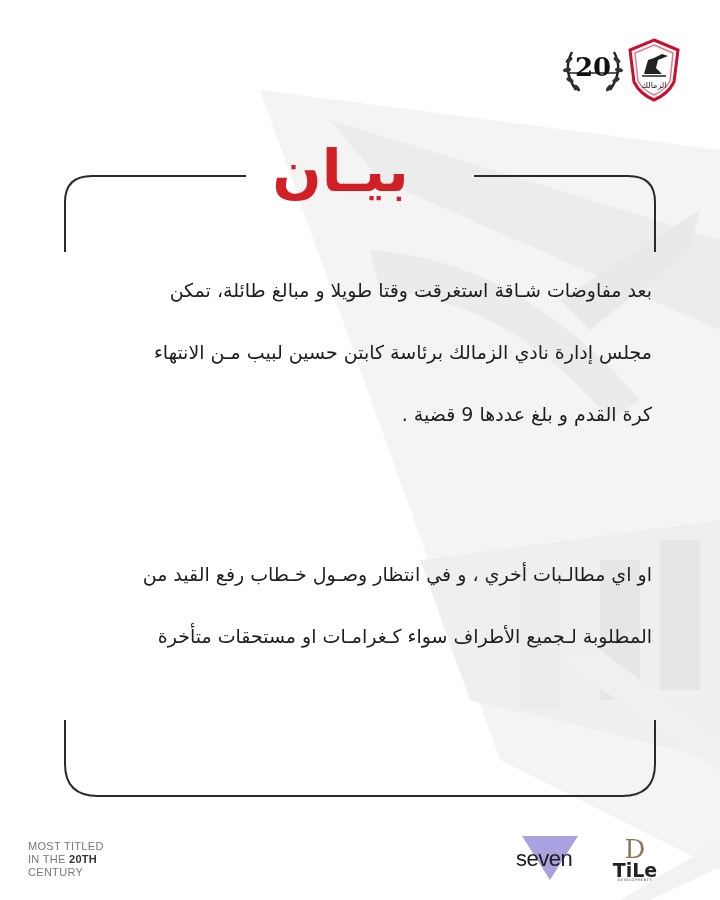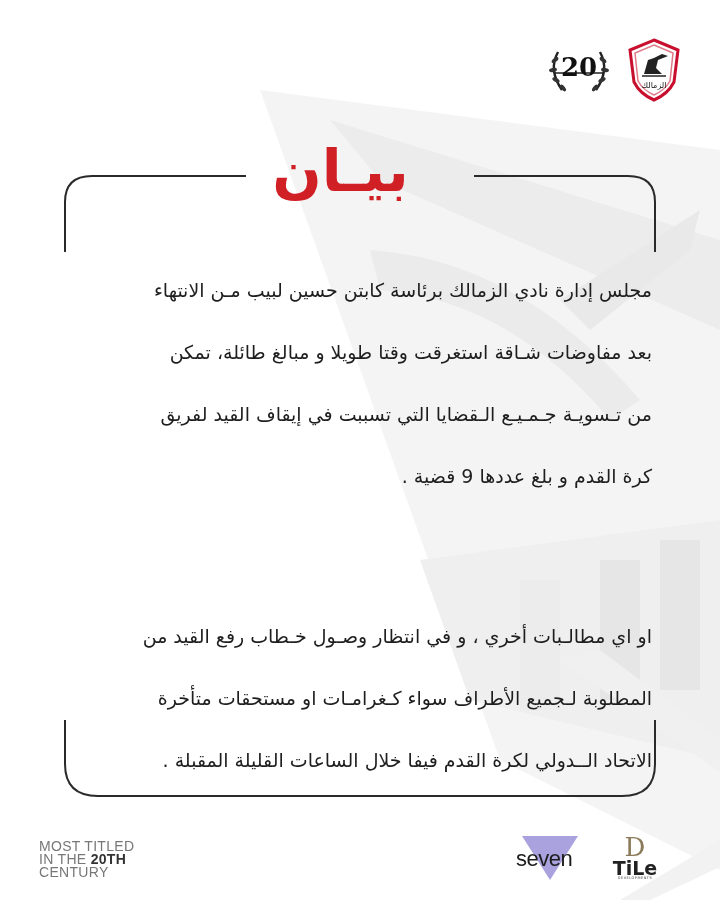--- a/index.html
+++ b/index.html
@@ -2,46 +2,46 @@
 <html><head>
   <meta charset="utf-8">
   <style>
     html, body { margin: 0; padding: 0; }
     body {
       width: 720px; height: 900px; position: relative; overflow: hidden;
       background: #ffffff;
       font-family: "DejaVu Sans", sans-serif;
     }
     .watermark { position: absolute; inset: 0; pointer-events: none; }
-    .logos { position: absolute; top: 38px; right: 40px; display: flex; align-items: center; gap: 14px; }
+    .logos { position: absolute; top: 38px; right: 40px; display: flex; align-items: center; }
     .title {
       position: absolute; top: 136px; left: 0; width: 681px; text-align: center;
       color: #d11f26; font-weight: bold; font-size: 58px; line-height: 70px;
       font-family: "DejaVu Sans", sans-serif; direction: rtl;
     }
     .frame-top {
       position: absolute; top: 172px; left: 62px; width: 596px; height: 80px;
     }
     .frame-bot {
       position: absolute; top: 720px; left: 62px; width: 596px; height: 80px;
     }
     .content {
       position: absolute; top: 244px; left: 70px; width: 582px;
       direction: rtl; text-align: right; color: #1e1e1e;
       font-family: "DejaVu Sans", sans-serif; font-size: 19px; line-height: 31px;
     }
     .para { margin: 0 0 67px 0; white-space: pre-line; }
     .para:last-child { margin-bottom: 0; }
     .footer-left {
-      position: absolute; left: 39px; top: 840px;
-      font-family: "Liberation Sans", sans-serif; font-size: 14px; line-height: 13px;
+      position: absolute; left: 28px; top: 840px;
+      font-family: "Liberation Sans", sans-serif; font-size: 11px; line-height: 13px;
       color: #777; letter-spacing: 0.3px;
     }
     .footer-left b { color: #333; }
-    .sponsors { position: absolute; right: 60px; top: 834px; display: flex; align-items: flex-start; gap: 22px; }
+    .sponsors { position: absolute; right: 60px; top: 834px; display: flex; align-items: flex-end; gap: 22px; }
     .seven { position: relative; width: 72px; height: 48px; }
     .seven .tri { position: absolute; left: 6px; top: 2px; width: 0; height: 0;
       border-left: 28px solid transparent; border-right: 28px solid transparent;
       border-top: 44px solid #9a92d8; opacity: 0.85; }
     .seven .txt { position: absolute; left: 0; top: 12px; font-family: "Liberation Sans", sans-serif;
       font-size: 22px; color: #1c1c1c; letter-spacing: -0.5px; }
     .nile { display: flex; flex-direction: column; align-items: center; width: 50px; }
     .nile .mark { font-family: "DejaVu Serif", serif; font-size: 26px; color: #8b7a5a; line-height: 26px; }
     .nile .name { font-family: "DejaVu Sans", sans-serif; font-weight: bold; font-size: 19px; color: #222; line-height: 16px; }
     .nile .sub { font-family: "DejaVu Sans", sans-serif; font-size: 3.5px; letter-spacing: 0.5px; color: #444; }
@@ -97,29 +97,27 @@
 <svg class="frame-top" viewBox="0 0 596 80" width="596" height="80">
   <path d="M3 80 L3 30 Q3 4 30 4 L184 4" fill="none" stroke="#2a2a2a" stroke-width="2"></path>
   <path d="M412 4 L566 4 Q593 4 593 30 L593 80" fill="none" stroke="#2a2a2a" stroke-width="2"></path>
 </svg>
 <svg class="frame-bot" viewBox="0 0 596 80" width="596" height="80">
   <path d="M3 0 L3 44 Q3 76 36 76 L560 76 Q593 76 593 44 L593 0" fill="none" stroke="#2a2a2a" stroke-width="2"></path>
 </svg>
 
 <div class="content">
   <p class="para">
+    <span style="display:block">بعد مفاوضات شـاقة استغرقت وقتا طويلا و مبالغ طائلة، تمكن</span>
     <span style="display:block">مجلس إدارة نادي الزمالك برئاسة كابتن حسين لبيب  مـن الانتهاء</span>
-    <span style="display:block">بعد مفاوضات شـاقة استغرقت وقتا طويلا و مبالغ طائلة، تمكن</span>
-    <span style="display:block">من تـسويـة جـمـيـع الـقضايا التي تسببت في إيقاف القيد لفريق</span>
     <span style="display:block">كرة القدم و بلغ عددها 9 قضية .</span>
   </p>
   <p class="para">
     <span style="display:block">او اي مطالـبات أخري ، و في انتظار وصـول خـطاب رفع القيد من</span>
     <span style="display:block">المطلوبة لـجميع الأطراف سواء كـغرامـات او مستحقات متأخرة</span>
-    <span style="display:block">الاتحاد الــدولي لكرة القدم فيفا خلال الساعات القليلة المقبلة .</span>
   </p>
 
 </div>
 
 <div class="footer-left">
   <div>MOST TITLED</div>
   <div><span>IN THE </span><b>20TH</b></div>
   <div>CENTURY</div>
 </div>
 

